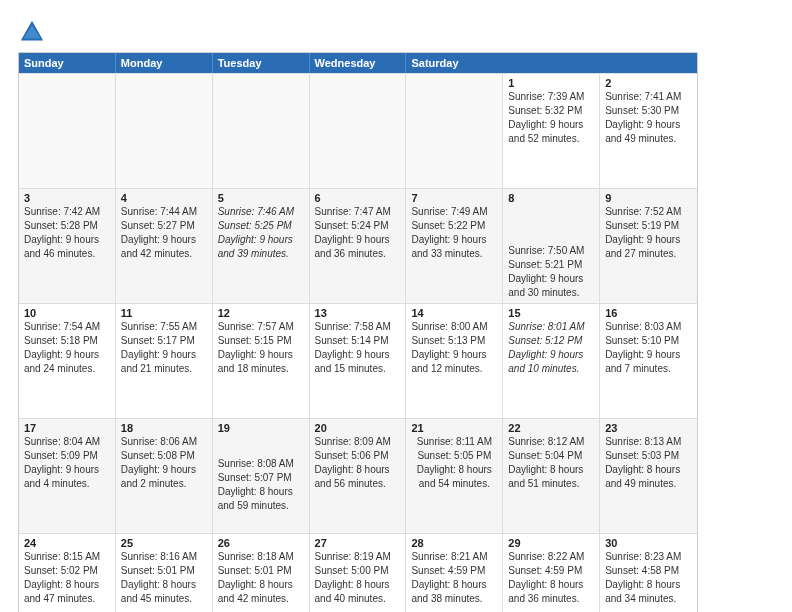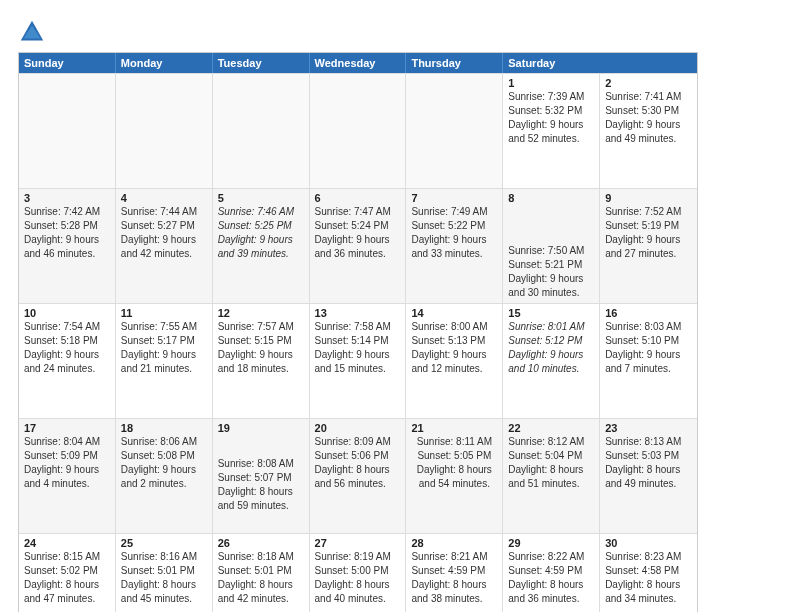--- a/index.html
+++ b/index.html
@@ -134,21 +134,20 @@
       <div class="location"></div>
     </div>
   </div>
 
   <div class="calendar">
     <div class="cal-header">
     <div class="cal-header-cell">Sunday</div>
         <div class="cal-header-cell">Monday</div>
         <div class="cal-header-cell">Tuesday</div>
         <div class="cal-header-cell">Wednesday</div>
-        <div class="cal-header-cell">Thursday</div>
         <div class="cal-header-cell">Saturday</div>
       </div>
     <div class="cal-body">
     <div class="cal-row">
           <div class="cal-cell empty"></div>
           <div class="cal-cell empty"></div>
           <div class="cal-cell empty"></div>
           <div class="cal-cell empty"></div>
           <div class="cal-cell empty"></div>
           <div class="cal-cell">

